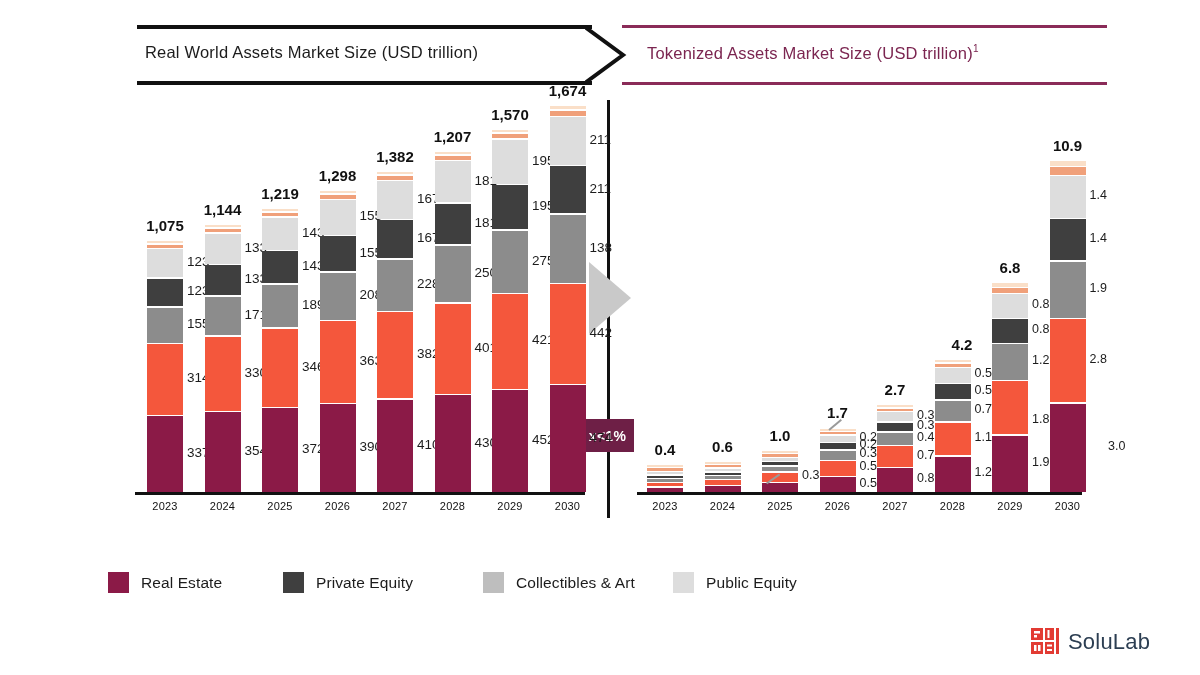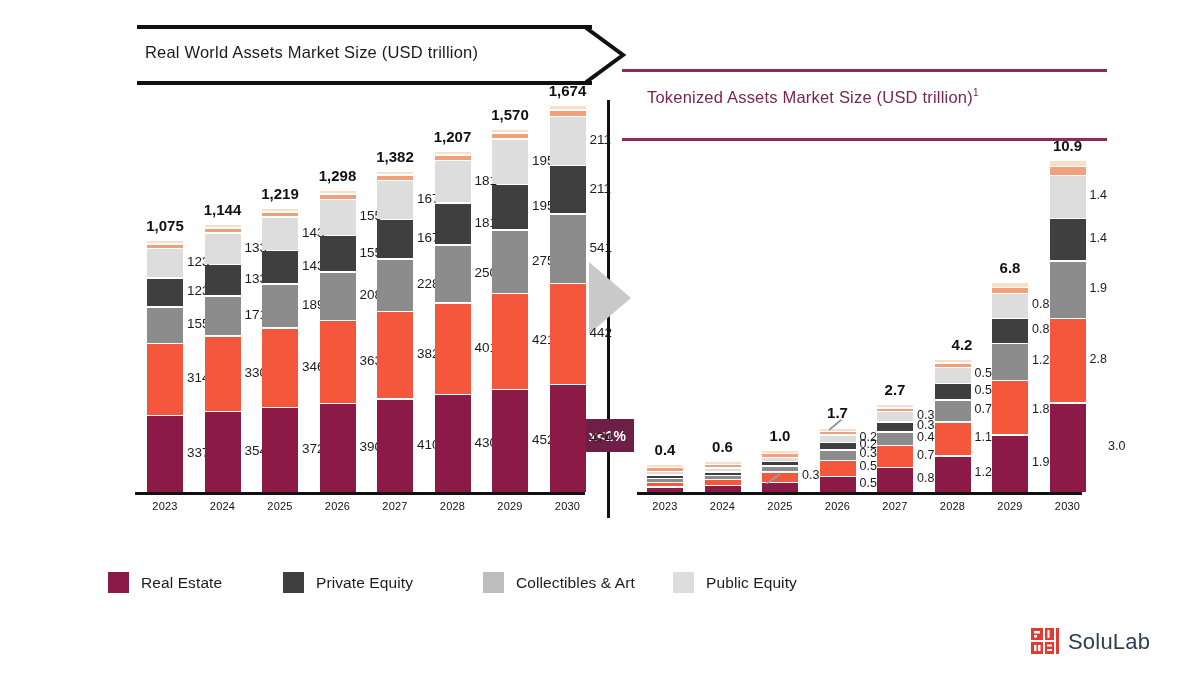--- a/index.html
+++ b/index.html
@@ -23,21 +23,21 @@
   .hdr-left .chev {
     position: absolute; right: 0; top: 0; width: 42px; height: 60px;
   }
   .hdr-left .chev svg { display:block; }
   .hdr-left .txt {
     position: absolute; left: 8px; top: 18px;
     font-size: 16.5px; color: #1c1c1c; letter-spacing: .2px; white-space: nowrap;
   }
 
   .hdr-right {
-    position: absolute; left: 622px; top: 25px; width: 485px; height: 72px; margin-top: 44px;
+    position: absolute; left: 622px; top: 25px; width: 485px; height: 60px;
   }
   .hdr-right .rule-top, .hdr-right .rule-bot {
     position: absolute; left: 0; width: 485px; height: 3px; background: #8a2b58;
   }
   .hdr-right .rule-top { top: 0; }
   .hdr-right .rule-bot { bottom: 0; }
   .hdr-right .txt {
     position: absolute; left: 25px; top: 18px;
     font-size: 16.5px; color: #7b2550; letter-spacing: .2px; white-space: nowrap;
   }
@@ -252,21 +252,21 @@
         <div class="seg" style="height: 67.95px; background: rgb(140, 140, 140);"></div>
         <div class="seg" style="height: 47.475px; background: rgb(63, 63, 63);"></div>
         <div class="seg" style="height: 47.475px; background: rgb(221, 221, 221);"></div>
         <div class="seg" style="height: 4.725px; background: rgb(240, 160, 122);"></div>
         <div class="seg" style="height: 2.925px; background: rgb(250, 223, 200);"></div>
       </div>
       <div class="total" style="left: 432.5px; top: -57.65px;">1,674</div>
       <div class="xlab" style="left: 432.5px; top: 360px;">2030</div>
       <div class="vlab" style="left: 454.5px; top: 289.675px;">474</div>
       <div class="vlab" style="left: 454.5px; top: 185.125px;">442</div>
-      <div class="vlab" style="left: 454.5px; top: 99.925px;">541</div>
+      <div class="vlab" style="left: 454.5px; top: 99.925px;">138</div>
       <div class="vlab" style="left: 454.5px; top: 40.7125px;">211</div>
       <div class="vlab" style="left: 454.5px; top: -8.2625px;">211</div>
     </div>
   <div class="panel" id="panel-tok" style="left: 637px; top: 140px; width: 445px; height: 385px;">
       <div class="axis" style="left: 0px; width: 445px; top: 352px;"></div>
       <div class="bar" style="left: 10px; width: 36px; bottom: 33px;">
         <div class="seg" style="height: 4.425px; background: rgb(139, 26, 71);"></div>
         <div class="seg" style="height: 2.95px; background: rgb(244, 87, 60);"></div>
         <div class="seg" style="height: 2.2px; background: rgb(140, 140, 140);"></div>
         <div class="seg" style="height: 2.2px; background: rgb(63, 63, 63);"></div>
@@ -352,21 +352,21 @@
         <div class="seg" style="height: 53.1px; background: rgb(244, 87, 60);"></div>
         <div class="seg" style="height: 35.4px; background: rgb(140, 140, 140);"></div>
         <div class="seg" style="height: 23.6px; background: rgb(63, 63, 63);"></div>
         <div class="seg" style="height: 23.6px; background: rgb(221, 221, 221);"></div>
         <div class="seg" style="height: 4.72px; background: rgb(240, 160, 122);"></div>
         <div class="seg" style="height: 3.245px; background: rgb(250, 223, 200);"></div>
       </div>
       <div class="total" style="left: 373px; top: 119.285px;">6.8</div>
       <div class="xlab" style="left: 373px; top: 360px;">2029</div>
       <div class="vlab sm" style="left: 395px; top: 314.975px;">1.9</div>
-      <div class="vlab sm" style="left: 395px; top: 262px;">1.8</div>
+      <div class="vlab sm" style="left: 395px; top: 272px;">1.8</div>
       <div class="vlab sm" style="left: 395px; top: 213.15px;">1.2</div>
       <div class="vlab sm" style="left: 395px; top: 182.15px;">0.8</div>
       <div class="vlab sm" style="left: 395px; top: 157.05px;">0.8</div>
       <div class="bar" style="left: 412.5px; width: 36px; bottom: 33px;">
         <div class="seg" style="height: 88.5px; background: rgb(139, 26, 71);"></div>
         <div class="seg" style="height: 82.6px; background: rgb(244, 87, 60);"></div>
         <div class="seg" style="height: 56.05px; background: rgb(140, 140, 140);"></div>
         <div class="seg" style="height: 41.3px; background: rgb(63, 63, 63);"></div>
         <div class="seg" style="height: 41.3px; background: rgb(221, 221, 221);"></div>
         <div class="seg" style="height: 7.375px; background: rgb(240, 160, 122);"></div>

